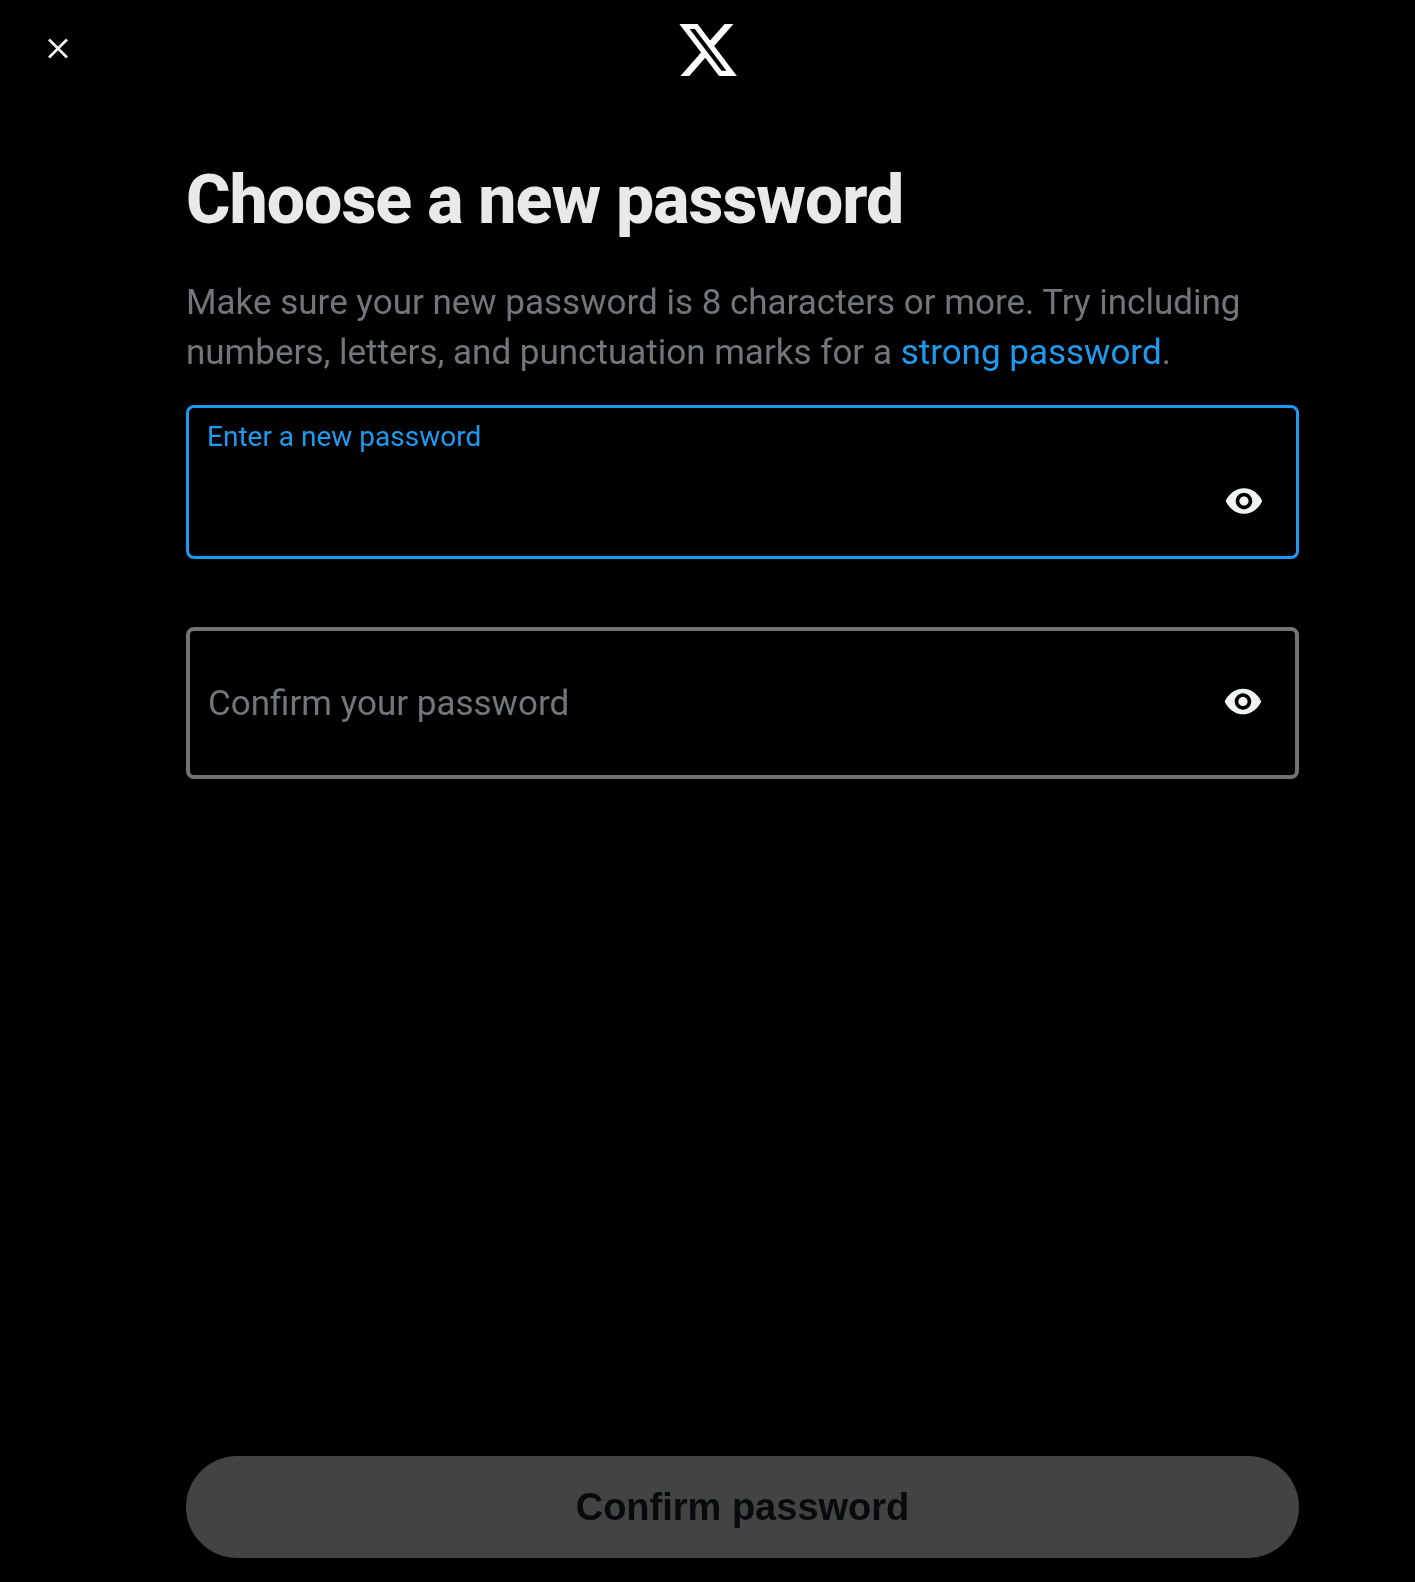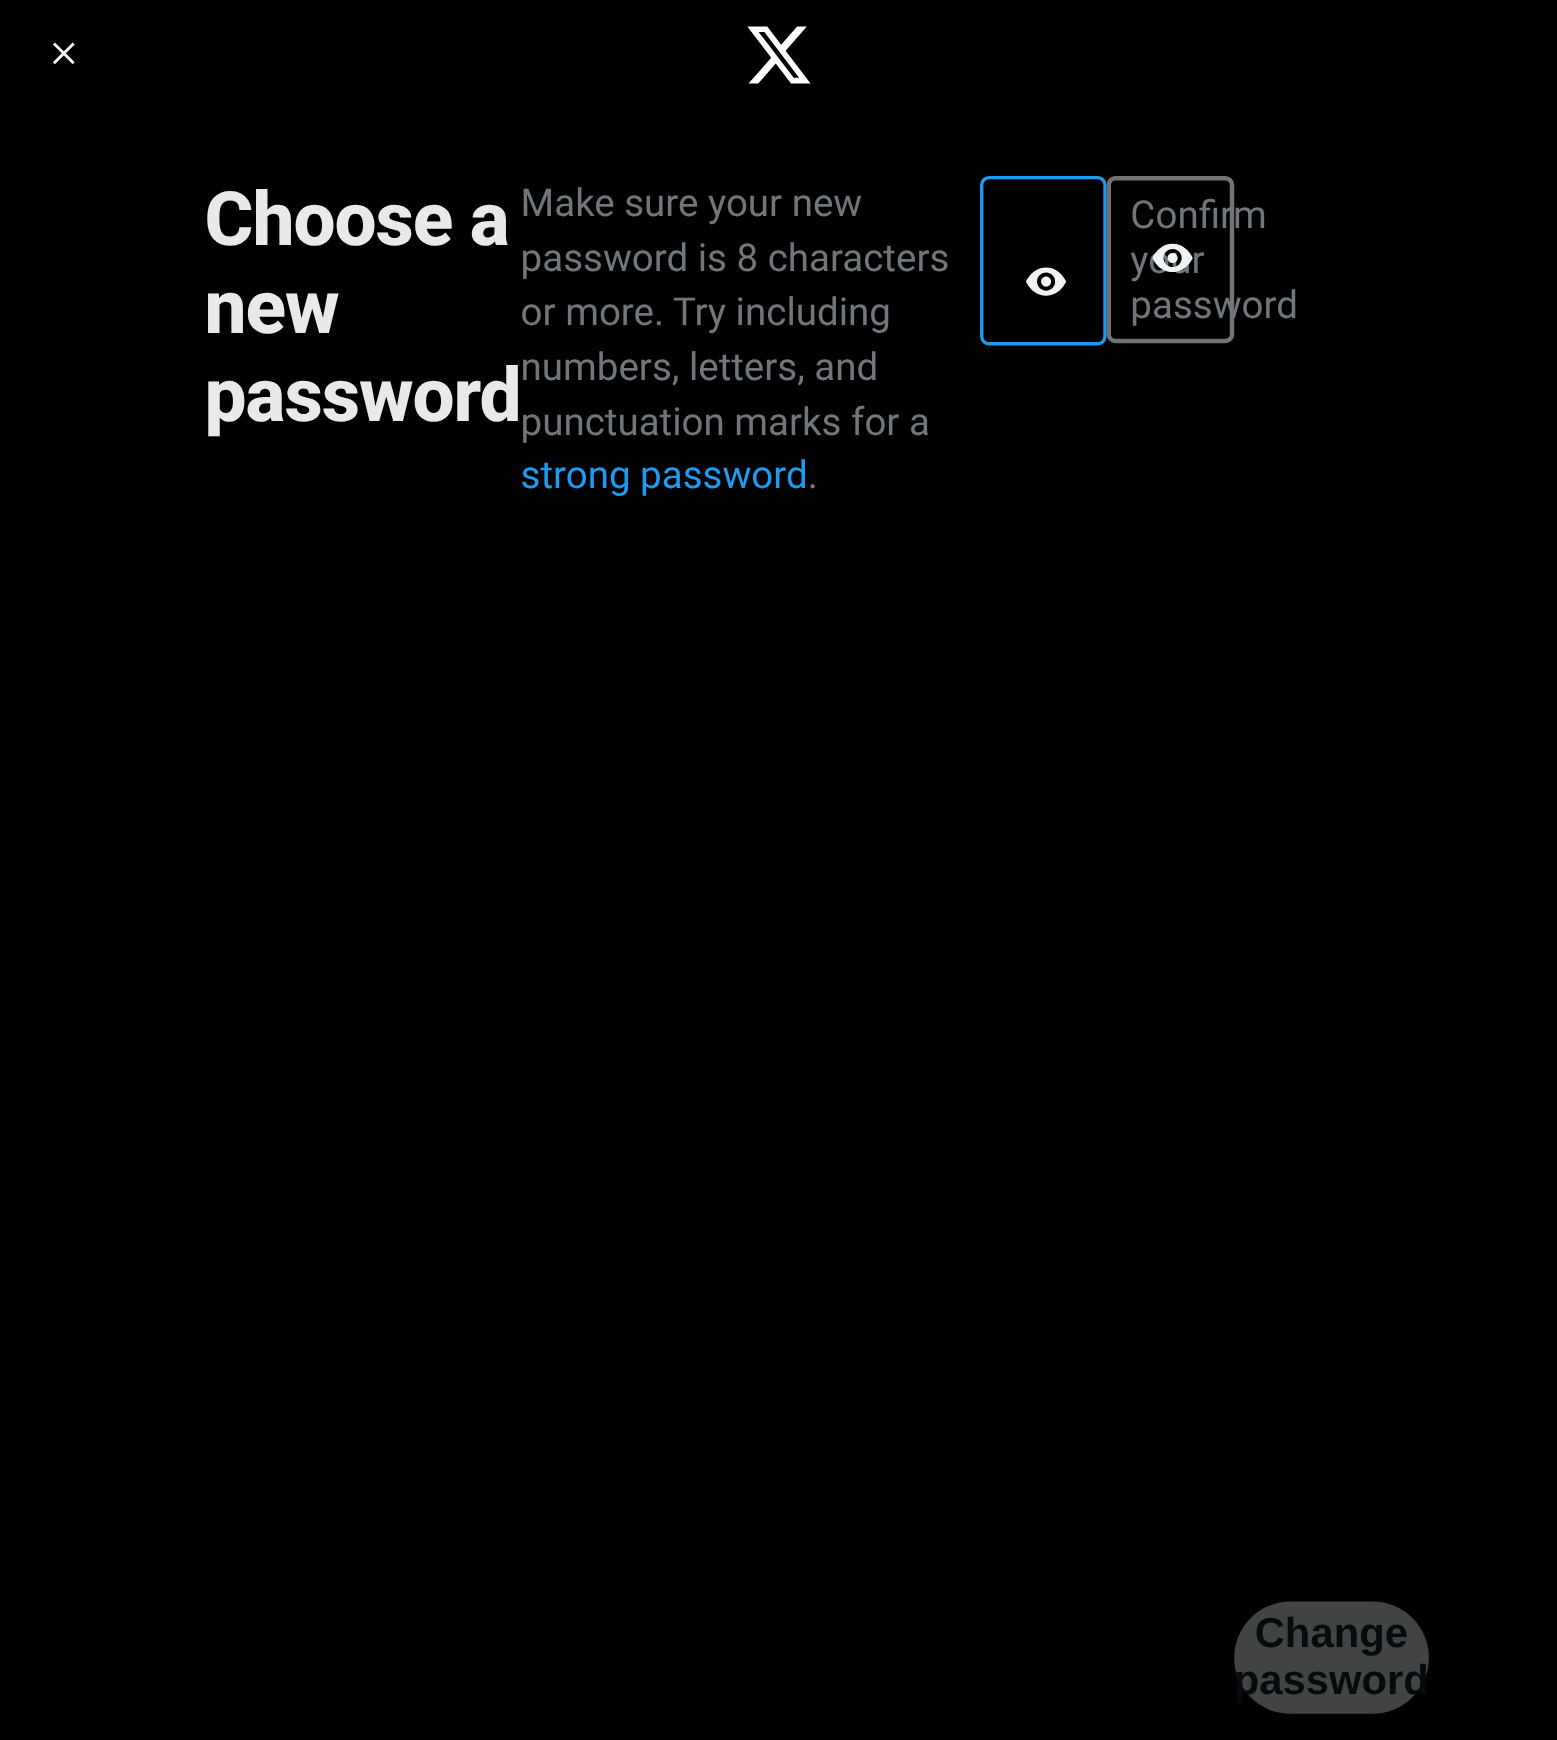--- a/index.html
+++ b/index.html
@@ -53,20 +53,21 @@
     }
     .logo svg {
       width: 64px;
       height: 64px;
       fill: #ffffff;
     }
     .content {
       flex: 1;
       padding: 60px 116px 0 186px;
       display: flex;
+      flex-direction: column;
     }
     .title {
       font-size: 68px;
       font-weight: 800;
       color: #e7e9ea;
       margin-bottom: 38px;
       letter-spacing: -1px;
     }
     .description {
       font-size: 35px;
@@ -188,20 +189,21 @@
   <div class="content">
     <h1 class="title">Choose a new password</h1>
 
     <p class="description">
       <span>Make sure your new password is 8 characters or more. Try including numbers, letters, and punctuation marks for a </span><a href="#">strong password</a><span>.</span>
     </p>
 
 
     <div class="input-group">
       <div class="input-wrapper focused">
+        <label class="input-label">Enter a new password</label>
         <input type="password" class="input-field" value="" style="">
         <button class="eye-btn">
           <span>
             <svg viewBox="0 0 24 24">
                 <path d="M12 5c-7 0-10 7-10 7s3 7 10 7 10-7 10-7-3-7-10-7zm0 11.5c-2.49 0-4.5-2.01-4.5-4.5S9.51 7.5 12 7.5s4.5 2.01 4.5 4.5-2.01 4.5-4.5 4.5zm0-7c-1.38 0-2.5 1.12-2.5 2.5s1.12 2.5 2.5 2.5 2.5-1.12 2.5-2.5-1.12-2.5-2.5-2.5z"></path>
               </svg>
           </span>
         </button>
       </div>
     </div>
@@ -214,16 +216,16 @@
           <span>
             <svg viewBox="0 0 24 24">
                 <path d="M12 5c-7 0-10 7-10 7s3 7 10 7 10-7 10-7-3-7-10-7zm0 11.5c-2.49 0-4.5-2.01-4.5-4.5S9.51 7.5 12 7.5s4.5 2.01 4.5 4.5-2.01 4.5-4.5 4.5zm0-7c-1.38 0-2.5 1.12-2.5 2.5s1.12 2.5 2.5 2.5 2.5-1.12 2.5-2.5-1.12-2.5-2.5-2.5z"></path>
               </svg>
           </span>
         </button>
       </div>
     </div>
 
     <div class="submit-area">
-      <button class="submit-btn">Change password</button>
+      <button class="submit-btn">Confirm password</button>
     </div>
   </div>
 </div>
 
 </body></html>

